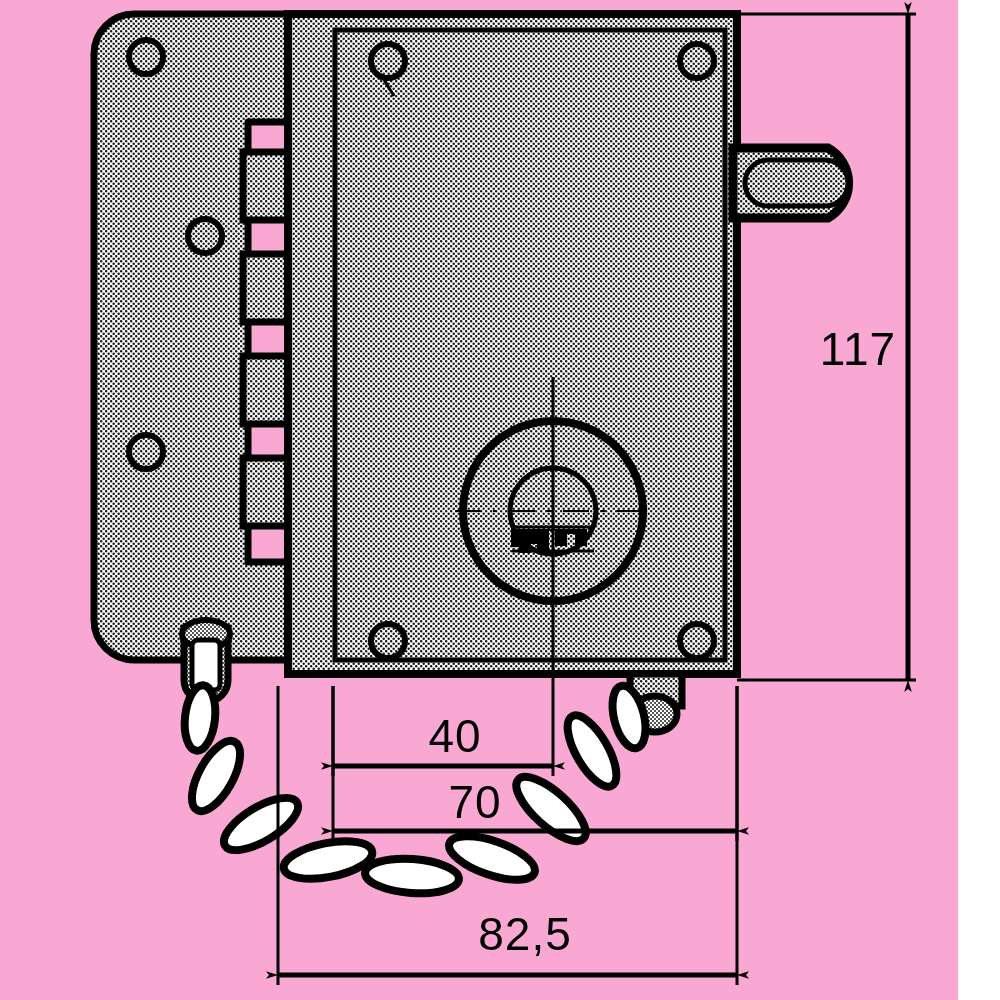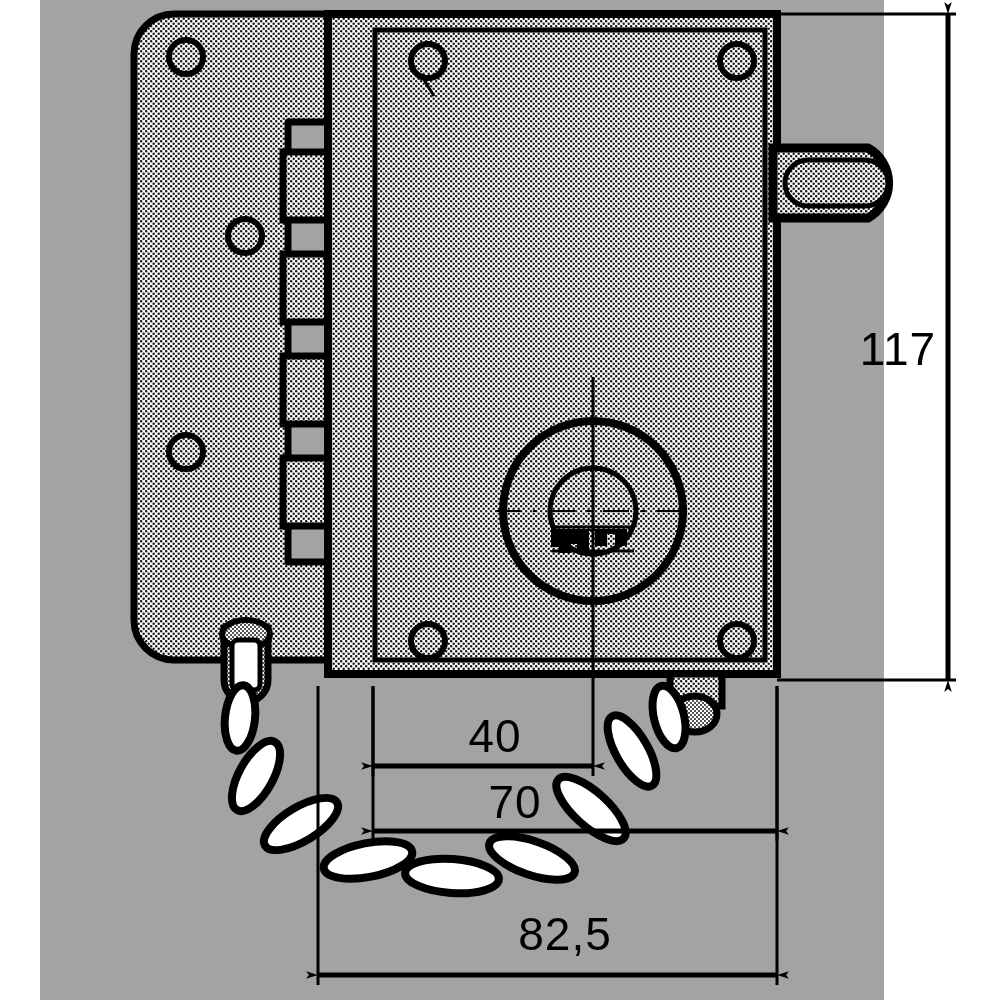--- a/index.html
+++ b/index.html
@@ -9,24 +9,23 @@
     background: #ffffff;
   }
   body {
     width: 1000px;
     height: 1000px;
     overflow: hidden;
     font-family: "Liberation Sans", sans-serif;
   }
   #drawing-root {
     position: relative;
-    width: 844px;
+    width: 958px;
     height: 1000px;
-    background: #a3a3a3;
-    margin-left: 40px;
+    background: #f9a8d4;
   }
   svg.tech-drawing {
     display: block;
     width: 1000px;
     height: 1000px;
   }
   .dim-text {
     font-family: "Liberation Sans", sans-serif;
     font-size: 46px;
     fill: #000000;

